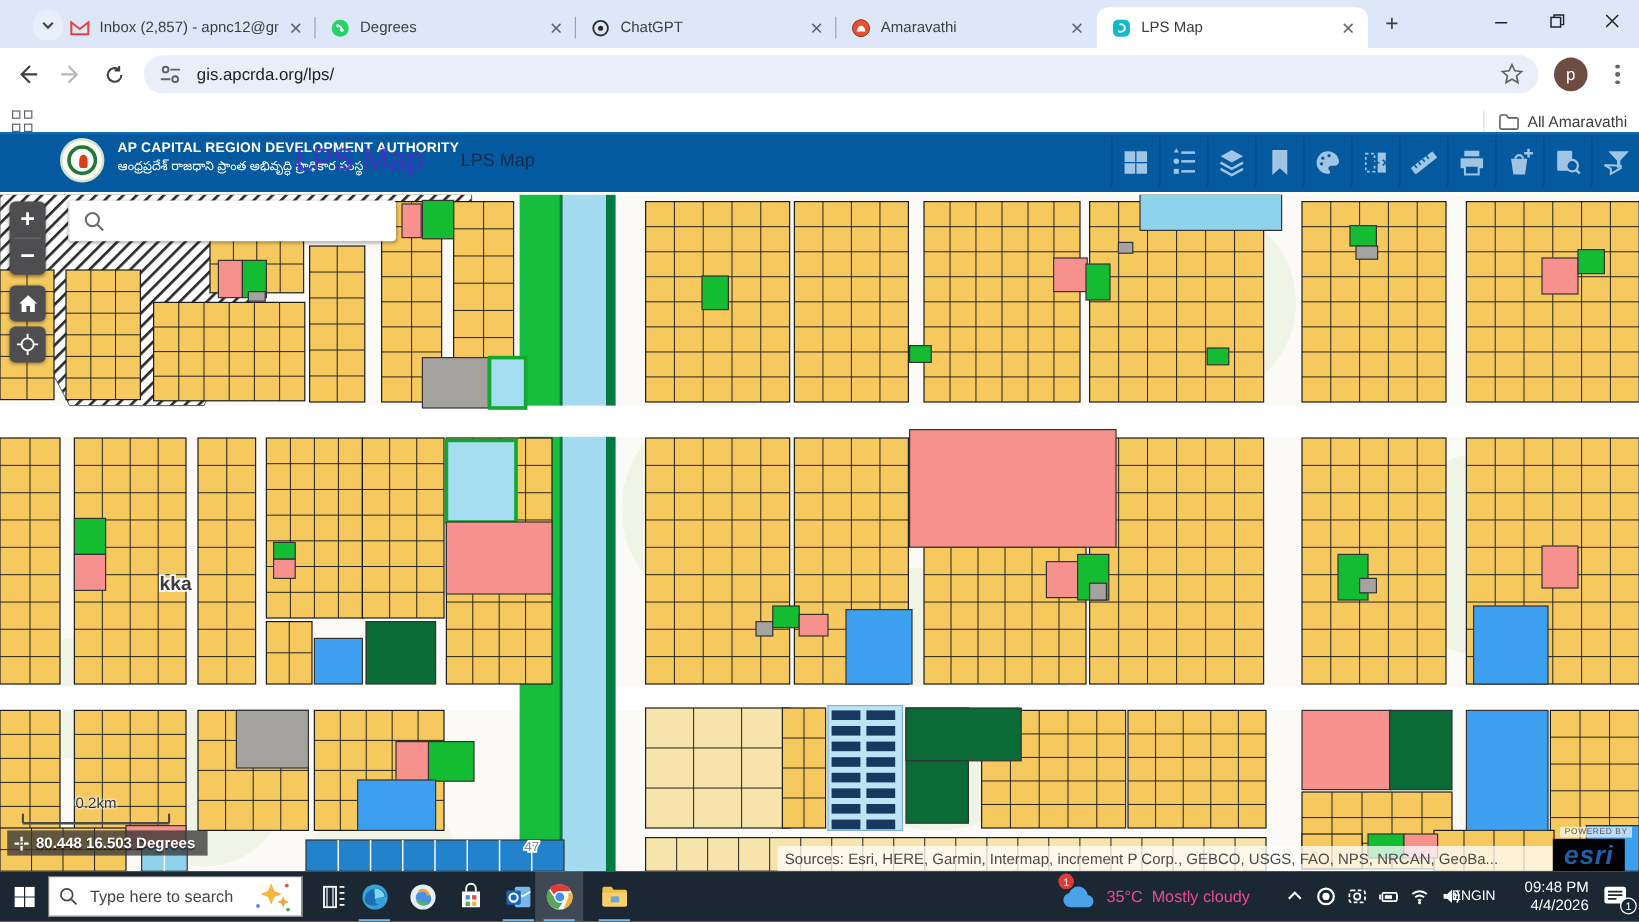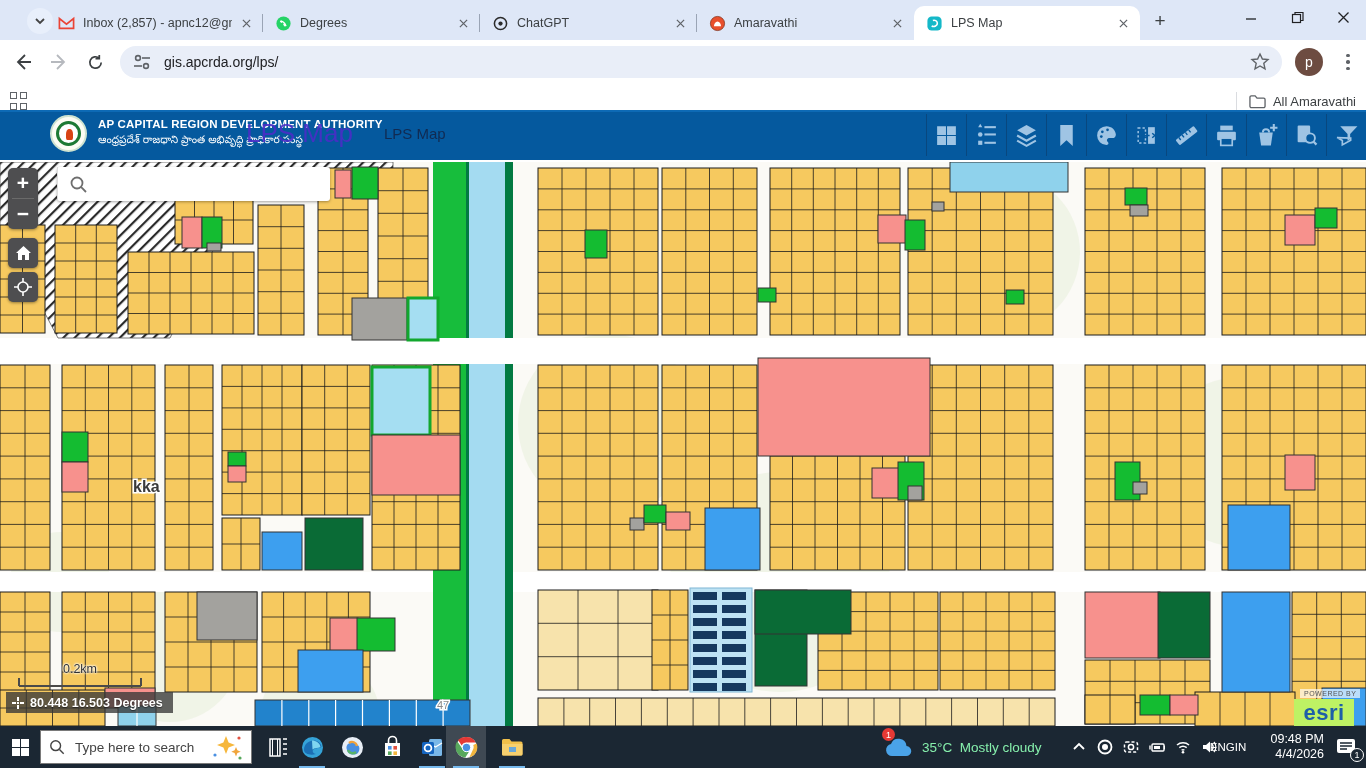--- a/index.html
+++ b/index.html
@@ -78,39 +78,39 @@
   #searchbtn{width:42px;border-left:1px solid #dcdcdc;display:flex;align-items:center;justify-content:center;}
   #scalebar{left:18px;top:500px;width:124px;text-align:center;font-size:12.5px;color:#323232;
     text-shadow:0 0 2px #fff,0 0 2px #fff,0 0 3px #fff;}
   #scalebrkt{left:18px;top:516px;}
   #coordbar{left:6px;top:530px;height:21px;background:rgba(55,55,55,.78);color:#fff;font-size:12.5px;
     font-weight:bold;display:flex;align-items:center;padding:0 10px 0 6px;text-shadow:0 1px 1px rgba(0,0,0,.5);}
   #coordbar svg{width:12px;height:12px;margin-right:6px;}
   #attrib{left:648px;top:543px;width:646px;height:21px;background:rgba(255,255,255,.75);color:#4a4a4a;
     font-size:12.5px;display:flex;align-items:center;padding:0 6px;white-space:nowrap;overflow:hidden;}
   #poweredby{left:1300px;top:527px;font-size:7px;color:#555;background:rgba(255,255,255,.65);padding:1px 4px;letter-spacing:.5px;}
-  #esrilogo{left:1294px;top:537px;width:60px;height:27px;background:#bef264;color:#1e5fa8;font-weight:bold;
-    font-size:22px;display:flex;align-items:center;justify-content:center;letter-spacing:.5px;}
+  #esrilogo{left:1294px;top:537px;width:60px;height:27px;background:#000000;color:#1e5fa8;font-weight:bold;
+    font-size:22px;display:flex;align-items:center;justify-content:center;letter-spacing:.5px;font-style:italic;}
 
   
   #taskbar{left:0;top:726px;width:1366px;height:42px;background:#1b2733;color:#fff;}
   #startbtn{left:0;top:0;width:40px;height:42px;display:flex;align-items:center;justify-content:center;}
   #tsearch{left:40px;top:4px;width:212px;height:34px;background:#fff;border:1px solid #7a7a7a;
     display:flex;align-items:center;padding:0 8px;}
   #tsearch input{flex:1;border:0;outline:none;font-size:13.5px;color:#333;font-family:"Liberation Sans",sans-serif;min-width:0;}
   #tsearch input::placeholder{color:#444;opacity:1;}
   .tbicon{top:0;width:40px;height:42px;display:flex;align-items:center;justify-content:center;position:absolute;}
   .tbicon svg{width:25px;height:25px;}
   .tbicon .uline{position:absolute;bottom:0;left:7px;right:7px;height:2.5px;background:#76b9ed;}
   .tbicon.hl{background:rgba(255,255,255,.16);}
   #weather{left:884px;top:0;height:42px;display:flex;align-items:center;}
   #wicon{position:relative;width:30px;height:26px;margin-right:8px;}
   #wbadge{position:absolute;left:-2px;top:-6px;min-width:13px;height:13px;border-radius:7px;background:#e53935;
     color:#fff;font-size:9px;display:flex;align-items:center;justify-content:center;padding:0 2px;}
-  #wtext{font-size:13.5px;color:#86efac;}
+  #wtext{font-size:13.5px;color:#ec4899;}
   .trayicon{top:0;width:26px;height:42px;display:flex;align-items:center;justify-content:center;position:absolute;}
   #lang{left:1208px;top:0;width:40px;height:42px;display:flex;flex-direction:row;align-items:center;justify-content:center;
     font-size:11.5px;line-height:13px;}
   #clock{left:1250px;top:0;width:74px;height:42px;display:flex;flex-direction:column;align-items:flex-end;justify-content:center;
     font-size:12.5px;line-height:15px;}
   #action{left:1326px;top:0;width:40px;height:42px;display:flex;align-items:center;justify-content:center;position:relative;}
   #abadge{position:absolute;right:2px;bottom:6px;width:14px;height:14px;border-radius:50%;background:#1b2733;
     border:1.5px solid #fff;color:#fff;font-size:9px;display:flex;align-items:center;justify-content:center;}
 </style>
 </head>
@@ -648,20 +648,21 @@
     <svg id="scalebrkt" class="abs" width="124" height="10">
       <path d="M1 0v8M1 8h122M123 8V0" stroke="#4a4a4a" stroke-width="2" fill="none"></path>
       </svg>
     <div id="coordbar" class="abs">
       <svg viewBox="0 0 12 12">
         <path d="M5 0h2v4H5zM5 8h2v4H5zM0 5h4v2H0zM8 5h4v2H8zM5 5h2v2H5z" fill="#fff"></path>
         </svg>
       <span>80.448 16.503 Degrees</span>
     </div>
 
+    <div id="attrib" class="abs">Sources: Esri, HERE, Garmin, Intermap, increment P Corp., GEBCO, USGS, FAO, NPS, NRCAN, GeoBa...</div>
     <div id="poweredby" class="abs">POWERED BY</div>
     <div id="esrilogo" class="abs">esri</div>
   </div>
 
   <div id="taskbar" class="abs">
     <div id="startbtn" class="abs">
       <svg width="17" height="17" viewBox="0 0 17 17">
           <path d="M0 0h8v8H0zM9 0h8v8H9zM0 9h8v8H0zM9 9h8v8H9z" fill="#fff"></path>
         </svg>
       </div>

